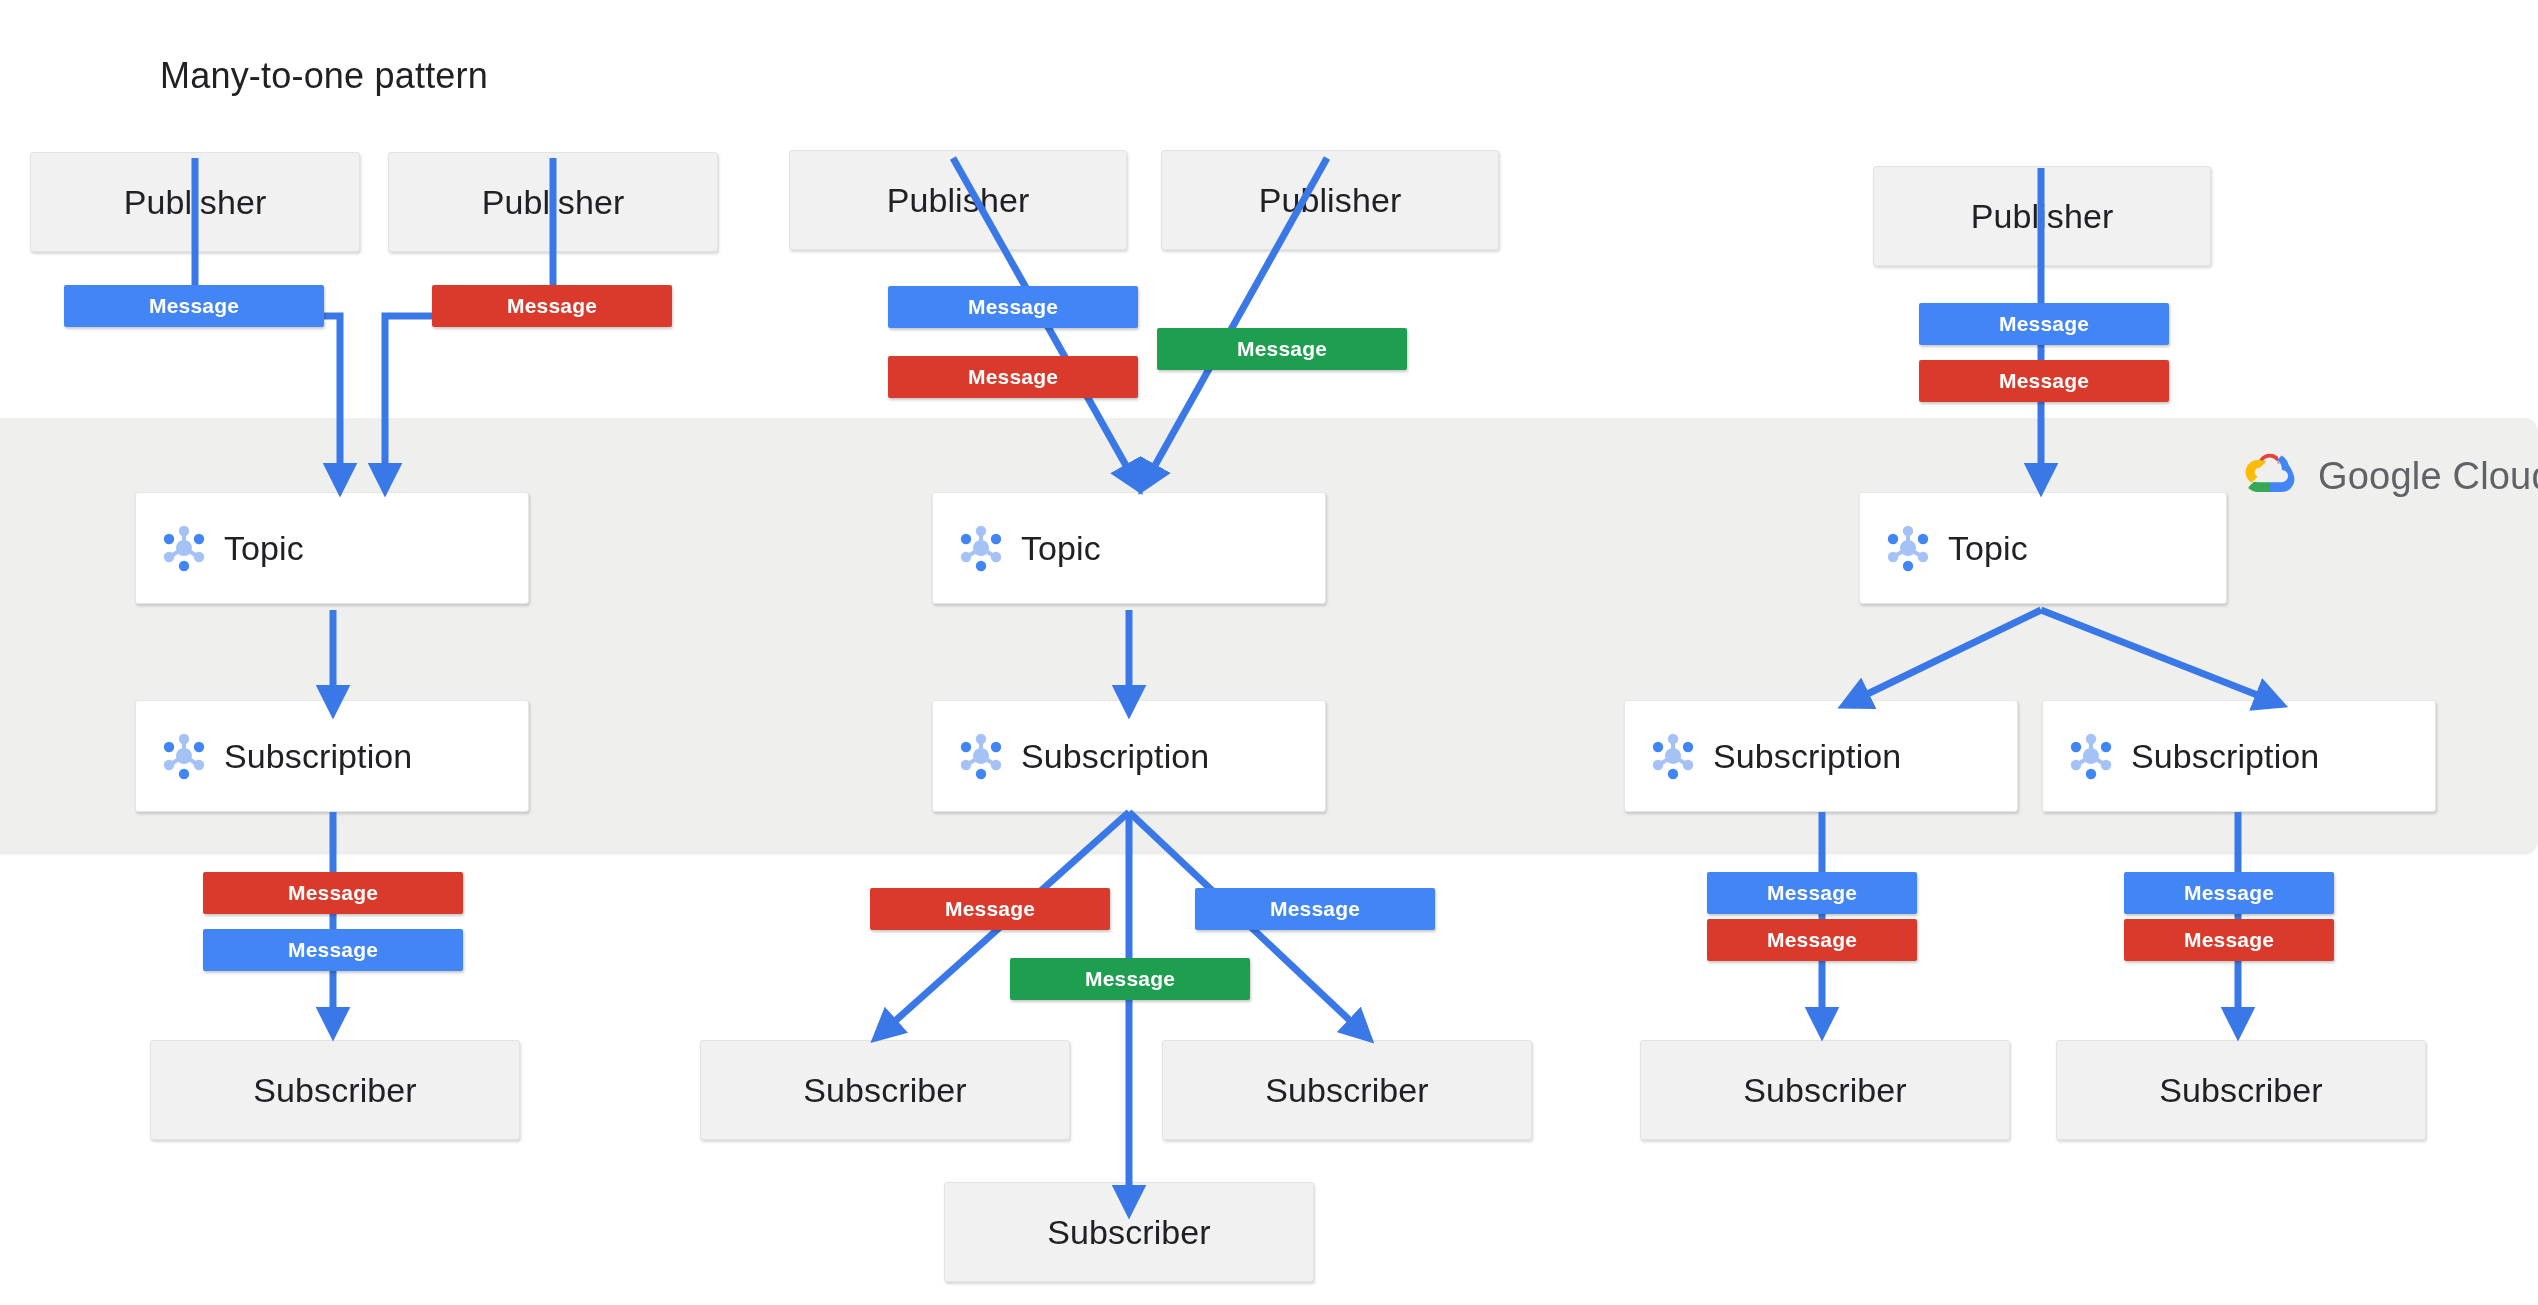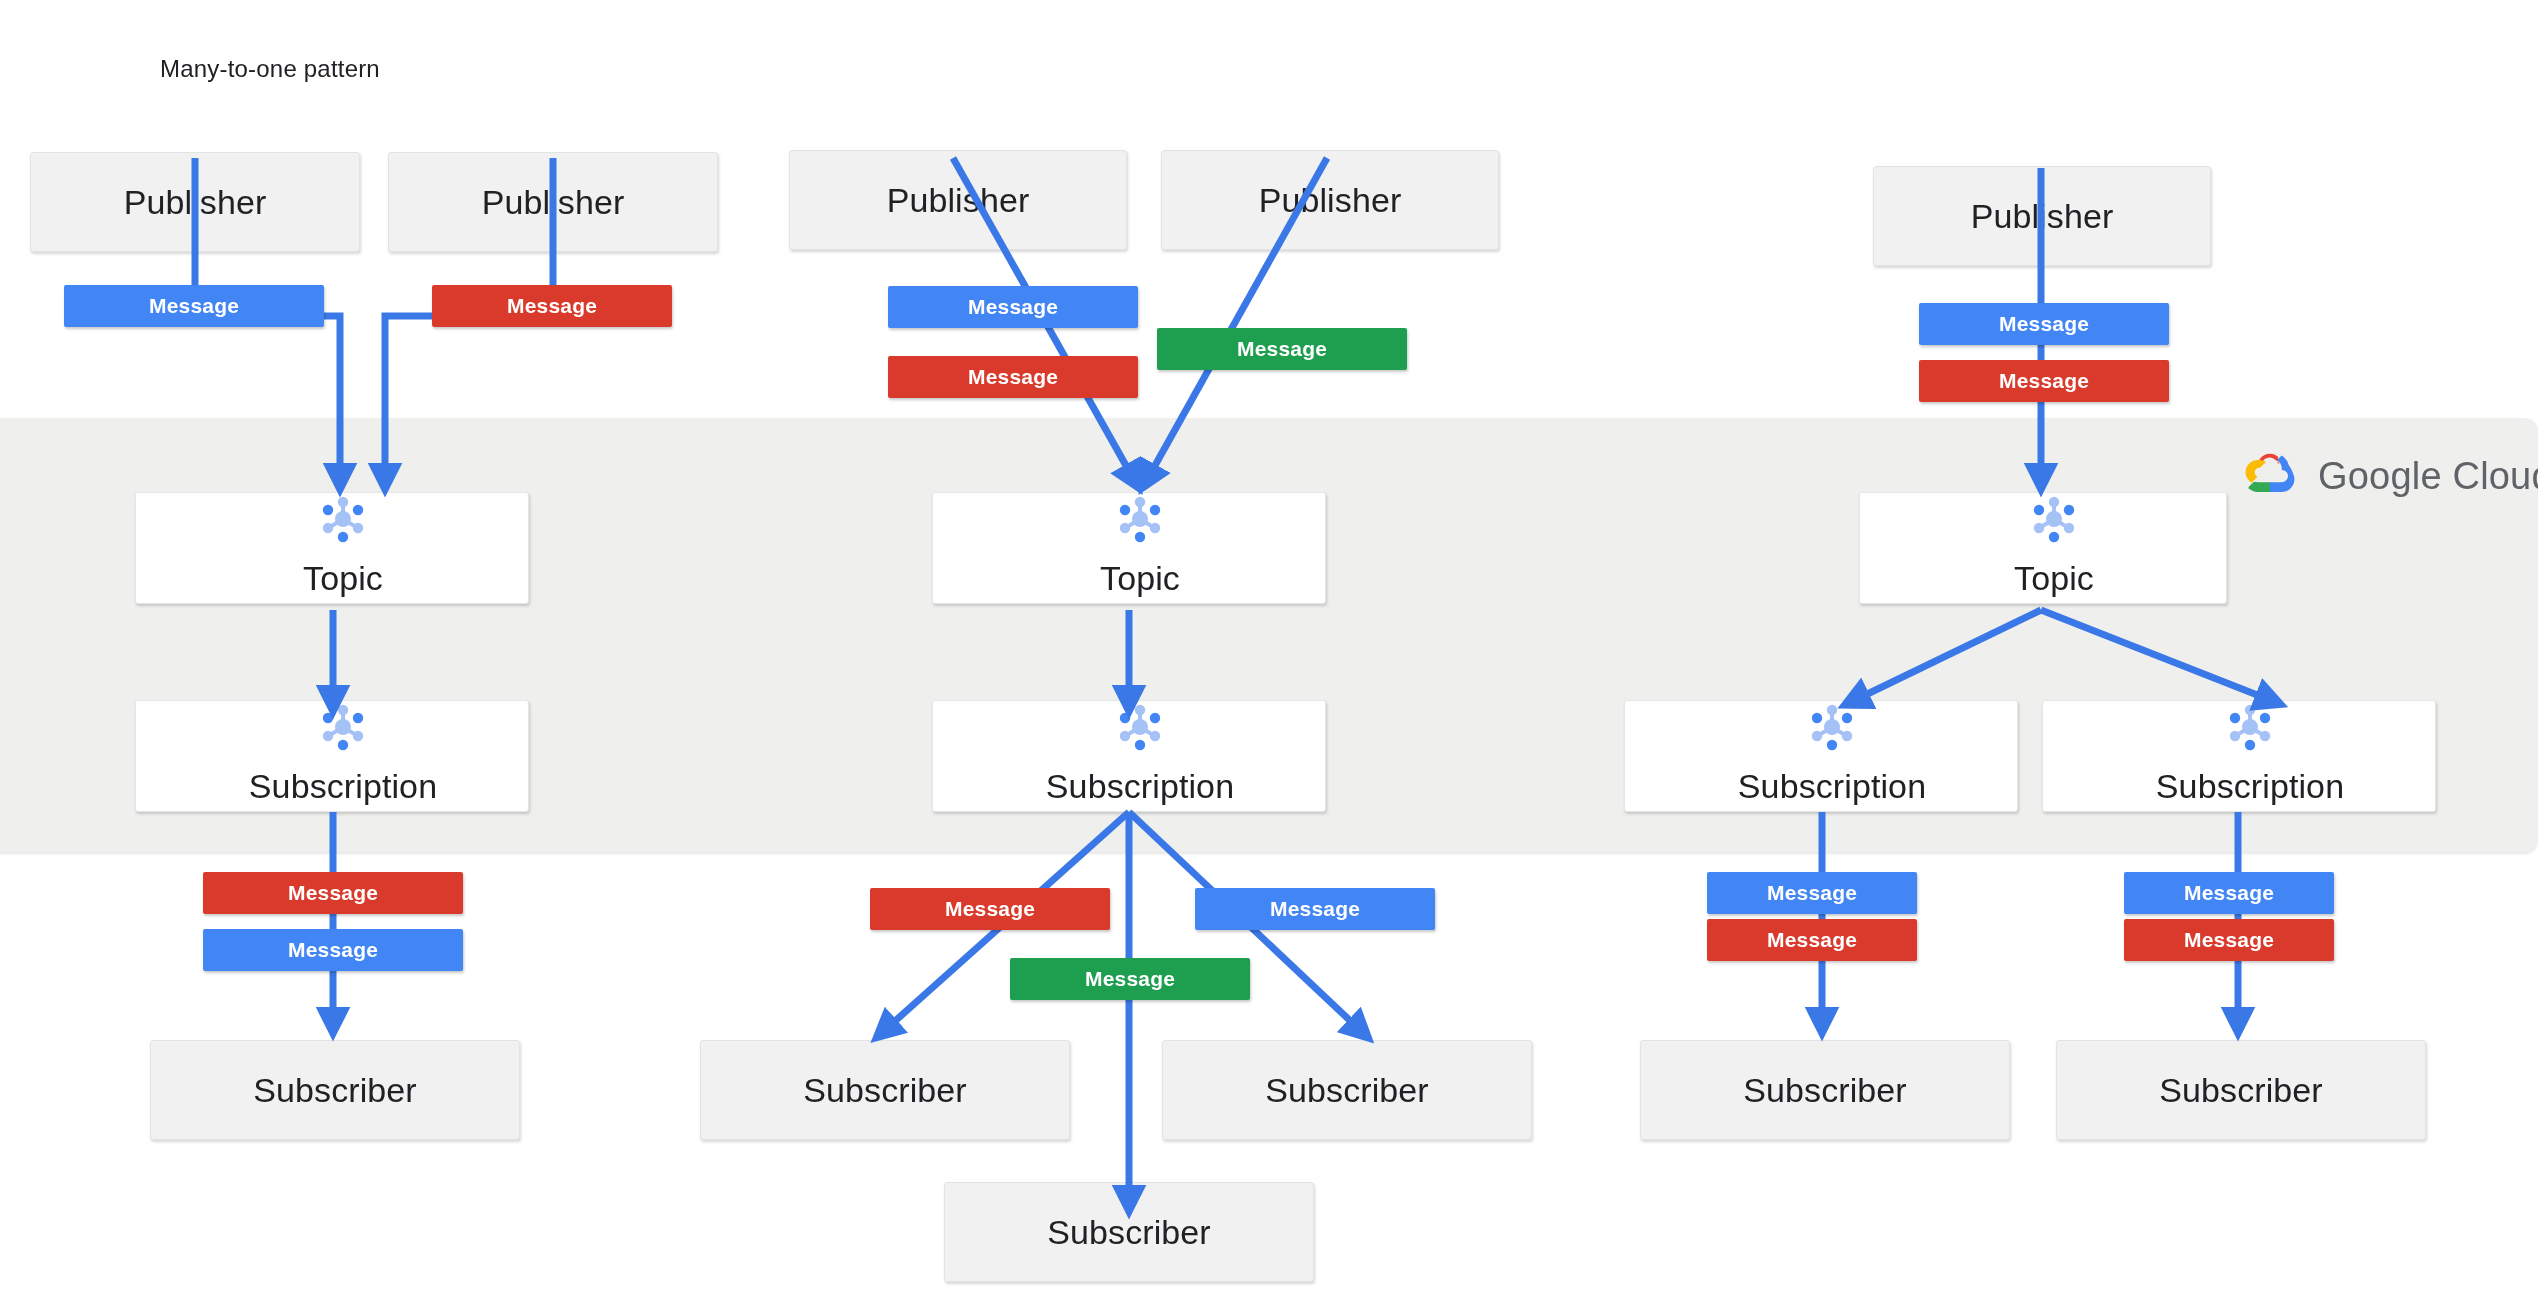--- a/index.html
+++ b/index.html
@@ -16,37 +16,37 @@
   .node{position:absolute;box-sizing:border-box;display:flex;align-items:center;
     justify-content:center;border-radius:3px;}
   .node .lbl{white-space:nowrap;}
 
   .endpoint{background:#f1f1f1;border:1px solid #e3e3e3;
     box-shadow:1px 2px 3px rgba(0,0,0,.16);}
   .endpoint .lbl{font-size:34px;color:#202124;letter-spacing:.1px;}
 
   .psbox{background:#ffffff;border:1px solid #e6e6e6;
     box-shadow:1px 2px 3px rgba(0,0,0,.17);
-    justify-content:flex-start;padding-left:22px;gap:14px;flex-direction:column;}
+    justify-content:flex-start;padding-left:22px;gap:14px;}
   .psbox .lbl{font-size:34px;color:#202124;letter-spacing:.1px;}
 
   
   .psicon{flex:0 0 auto;width:52px;height:52px;position:relative;display:block;}
 
   
   .msg{position:absolute;display:flex;align-items:center;justify-content:center;
     border-radius:2px;box-shadow:1px 2px 3px rgba(0,0,0,.22);z-index:6;}
   .msg .lbl{font-size:21px;color:#fff;font-weight:600;letter-spacing:.2px;
     white-space:nowrap;}
   .msg.blue{background:#4285f4;}
   .msg.red{background:#d93a2b;}
   .msg.green{background:#1e9e4f;}
 
   
-  .ptitle{position:absolute;font-size:24px;color:#202124;white-space:pre;
+  .ptitle{position:absolute;font-size:36px;color:#202124;white-space:pre;
     letter-spacing:.2px;text-align:center;}
 
   
   .gc-logo{position:absolute;left:2244px;top:450px;display:flex;align-items:center;
     gap:16px;z-index:7;}
   .gc-text{font-size:38px;color:#5f6368;white-space:nowrap;letter-spacing:.2px;}
 
   svg.wires{position:absolute;left:0;top:0;width:2538px;height:1305px;
     pointer-events:none;z-index:4;}
 </style>

